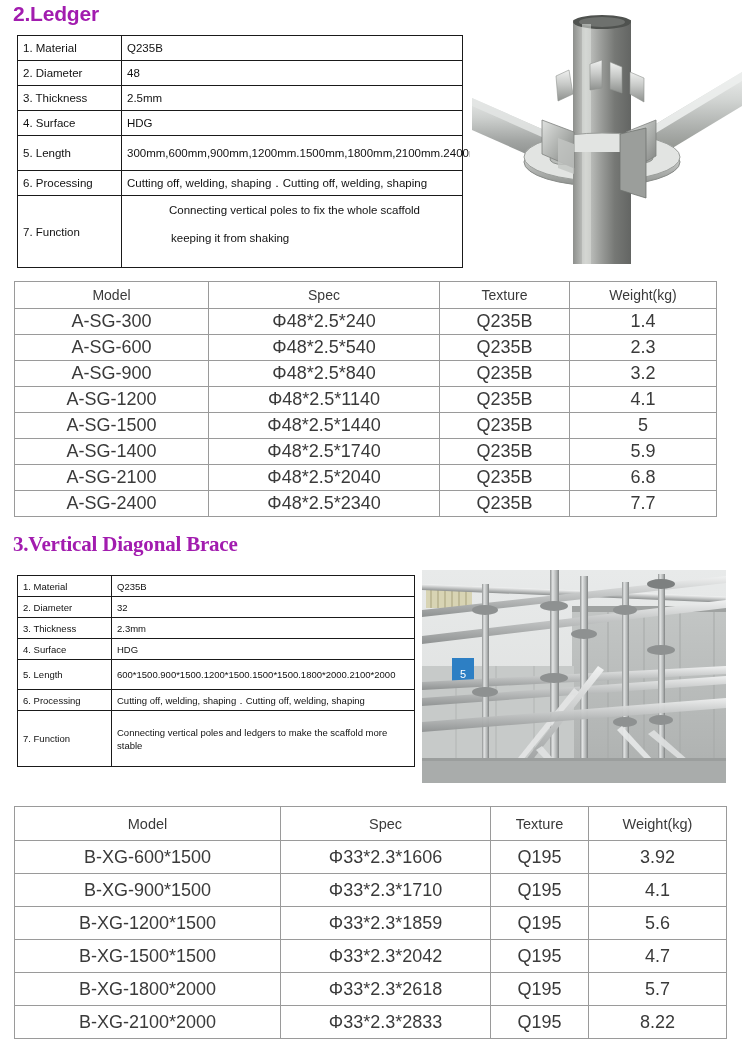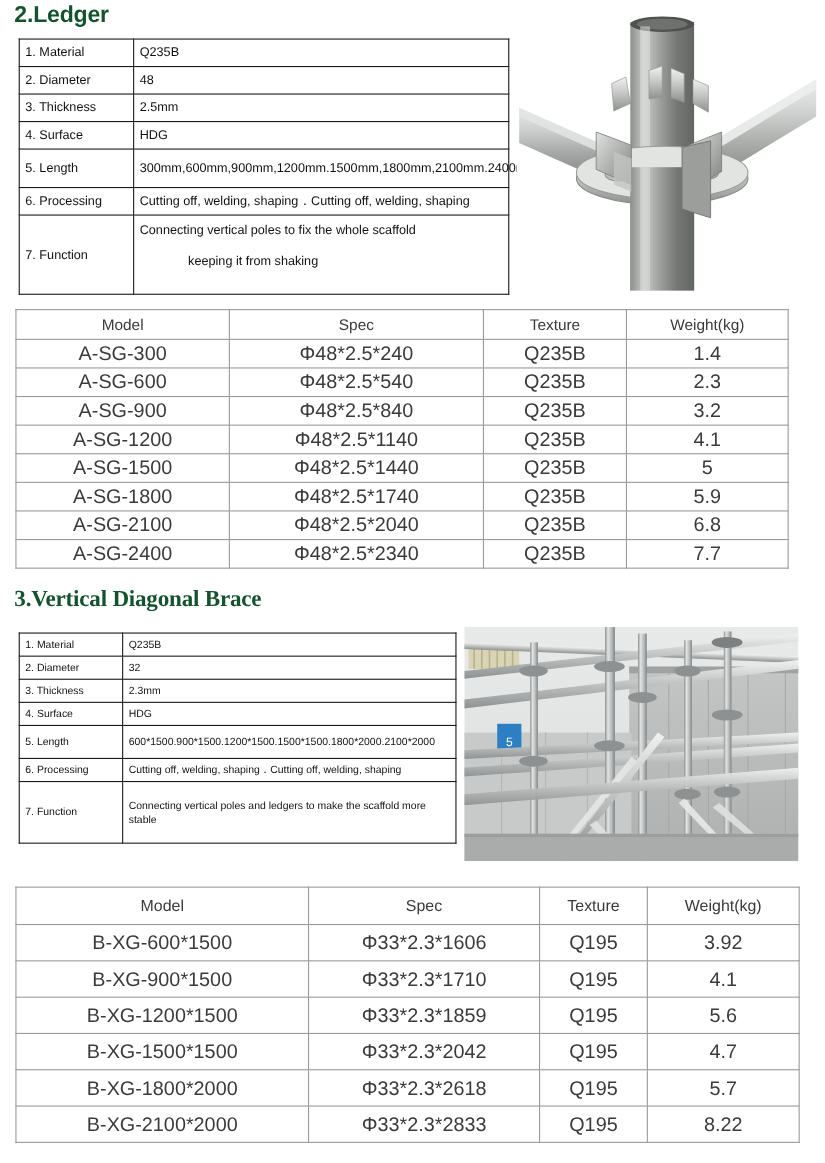--- a/index.html
+++ b/index.html
@@ -12,21 +12,21 @@
   }
   .page { position: relative; width: 750px; height: 1057px; background:#fff; }
 
   
   .section-heading {
     position: absolute;
     font-family: "Liberation Sans", sans-serif;
     font-weight: bold;
     font-size: 21px;
     line-height: 24px;
-    color: #14532d;
+    color: #a21caf;
     letter-spacing: -0.2px;
     white-space: nowrap;
   }
   #heading-ledger { left: 13px; top: 2px; }
   #heading-brace  { left: 13px; top: 532px; font-family: Liberation Serif, serif; }
 
   
   .prop-table {
     position: absolute;
     border-collapse: collapse;
@@ -44,21 +44,21 @@
   .prop-table td.val { padding: 2px 0 2px 5px; }
 
   
   #ledger-spec { left: 17px; top: 35px; width: 446px; }
   #ledger-spec td { font-size: 11.5px; line-height: 16px; }
   #ledger-spec td.key { width: 104px; }
   #ledger-spec tr.r-std td { height: 25px; }
   #ledger-spec tr.r-length td { height: 35px; }
   #ledger-spec tr.r-proc td { height: 25px; }
   #ledger-spec tr.r-func td { height: 72px; }
-  #ledger-spec .fn-line1 { display:block; margin-bottom: 12px; }
+  #ledger-spec .fn-line1 { display:block; margin-bottom: 12px; text-align: center; }
   #ledger-spec .fn-line2 { display:block;margin-left:44px; }
   #ledger-spec td.val.func { vertical-align: top; padding-top: 6px; }
   #ledger-spec td.key.func { vertical-align: middle; }
 
   
   #brace-spec { left: 17px; top: 575px; width: 398px; }
   #brace-spec td { font-size: 9.5px; line-height: 13px; }
   #brace-spec td.key { width: 94px; }
   #brace-spec tr.r-std td { height: 21px; }
   #brace-spec tr.r-length td { height: 30px; }
@@ -265,21 +265,21 @@
         <td>Q235B</td>
         <td>4.1</td>
       </tr>
       <tr>
         <td>A-SG-1500</td>
         <td>Φ48*2.5*1440</td>
         <td>Q235B</td>
         <td>5</td>
       </tr>
       <tr>
-        <td>A-SG-1800</td>
+        <td>A-SG-1400</td>
         <td>Φ48*2.5*1740</td>
         <td>Q235B</td>
         <td>5.9</td>
       </tr>
       <tr>
         <td>A-SG-2100</td>
         <td>Φ48*2.5*2040</td>
         <td>Q235B</td>
         <td>6.8</td>
       </tr>

